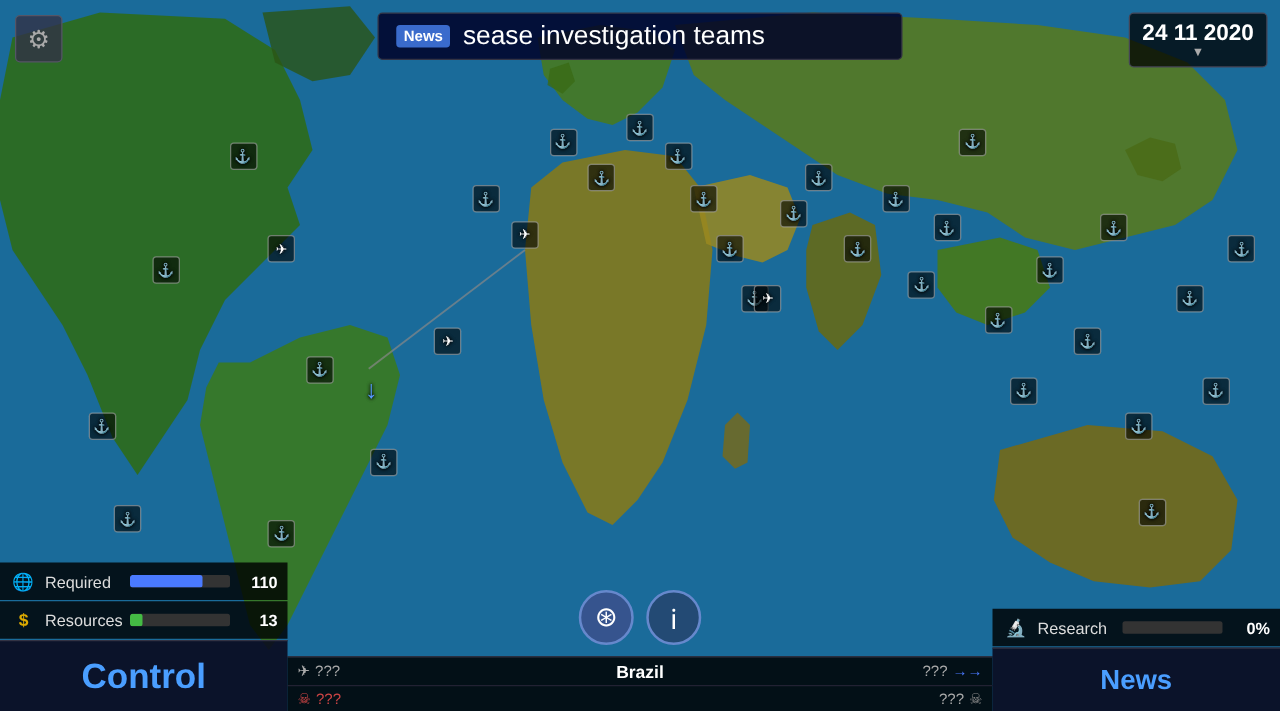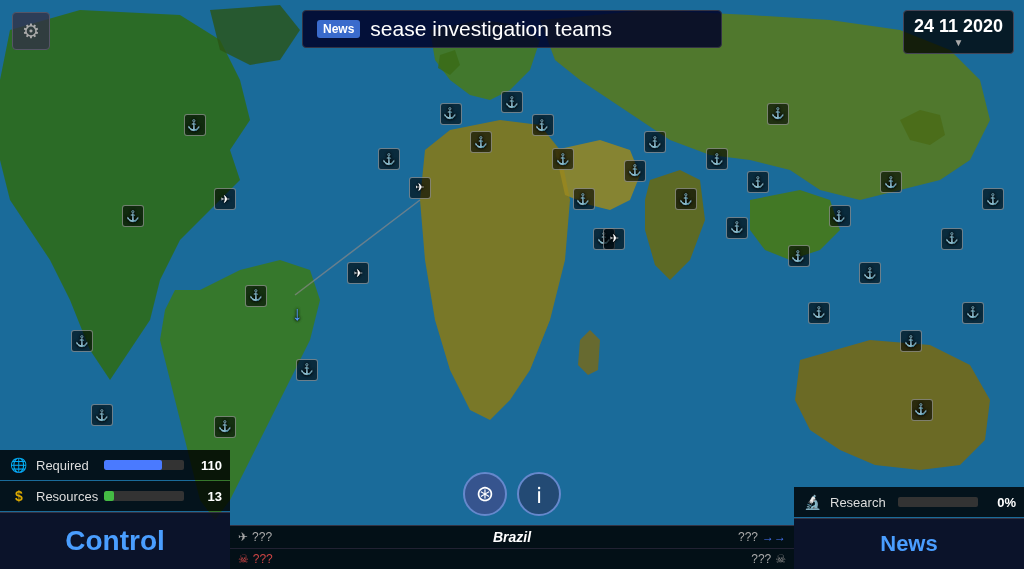--- a/index.html
+++ b/index.html
@@ -219,21 +219,20 @@
       display: flex;
       align-items: center;
       gap: 4px;
     }
     .region-name {
       text-align: center;
       color: white;
       font-size: 14px;
       font-weight: bold;
       flex: 2;
-      font-style: italic;
     }
     .region-subtitle {
       text-align: center;
       color: #888;
       font-size: 11px;
       padding: 2px 0;
     }
 
     
     #bottom-right {

